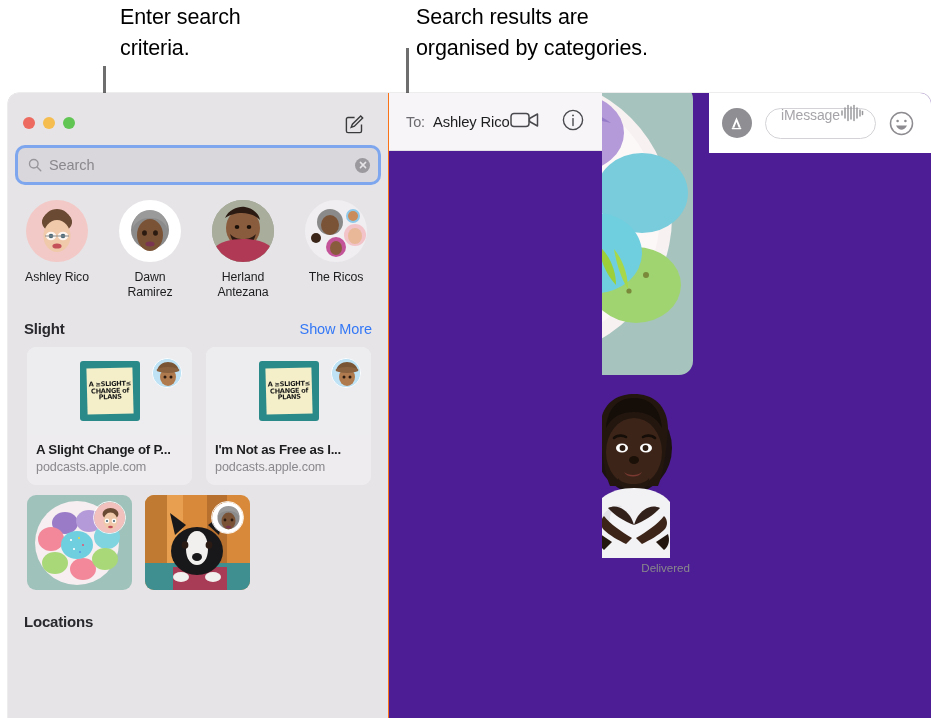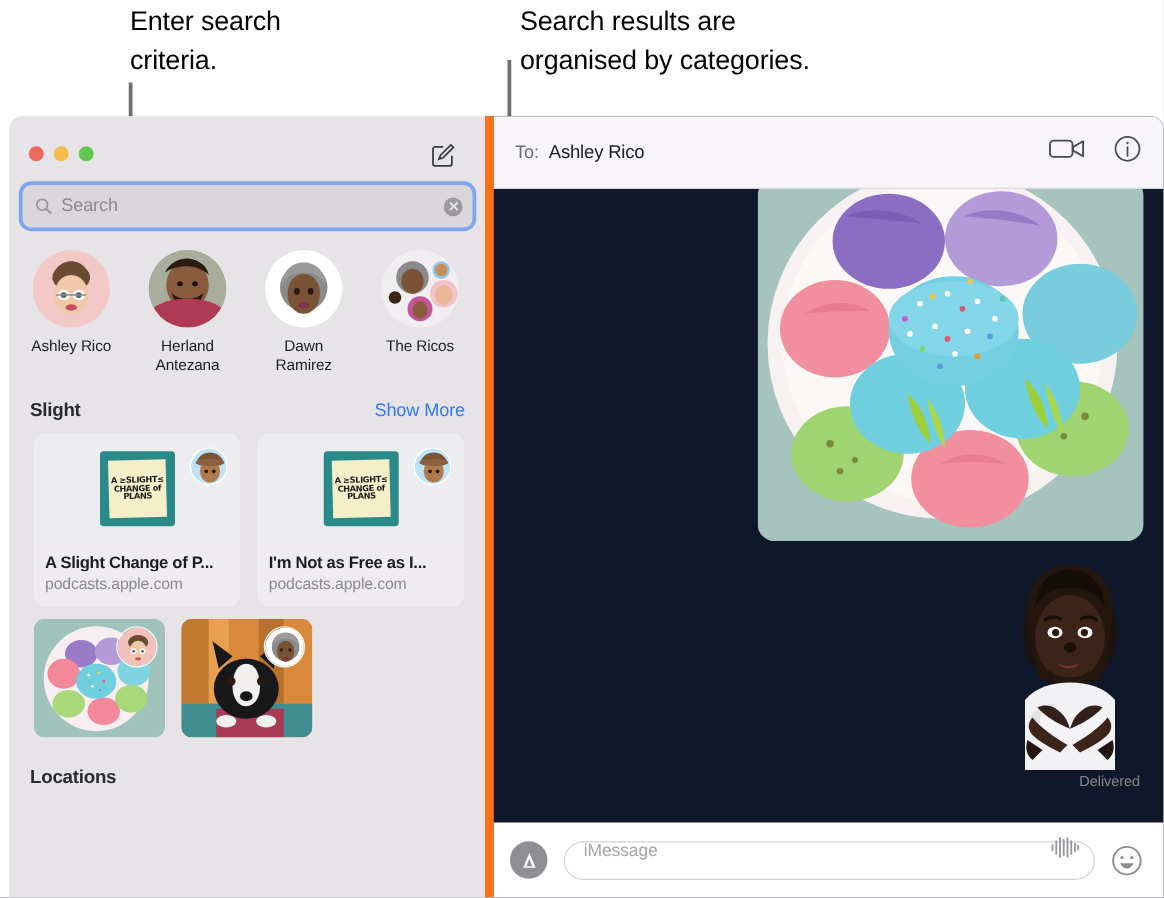--- a/index.html
+++ b/index.html
@@ -13,21 +13,21 @@
 
   
   .callout-text {
     position: absolute;
     font-size: 21.5px;
     line-height: 31px;
     color: #000000;
     letter-spacing: -0.1px;
     white-space: pre-line;
   }
-  #callout-left  { left: 104px; top: 2px; }
+  #callout-left  { left: 120px; top: 2px; }
   #callout-right { left: 416px; top: 2px; }
 
   .leader {
     position: absolute;
     width: 2.5px;
     background: #6e6e6e;
   }
   #leader-left  { left: 103px; top: 66px;  height: 97px; }
   #leader-right { left: 406px; top: 48px;  height: 116px; }
 
@@ -193,24 +193,24 @@
   .photo-badge {
     position: absolute; right: 6px; top: 6px;
     width: 33px; height: 33px; border-radius: 50%;
     overflow: hidden;
     border: 1.5px solid rgba(255,255,255,0.9);
   }
 
   
   #main {
     flex: 1; height: 100%;
-    background: #0f172a;
+    background: #4c1d95;
     position: relative;
-    display: flex; flex-direction: column;
-    border-left: 7px solid #f97316;
+    display: flex; flex-direction: row;
+    border-left: 1px solid #f97316;
   }
   #conv-header {
     height: 58px; flex: none;
     background: #f7f5f8;
     border-bottom: 1px solid #e2e0e4;
     display: flex; align-items: center;
     padding: 0 18px 0 17px;
     position: relative; z-index: 3;
   }
   #to-label { font-size: 14.5px; color: #6b6a6e; letter-spacing: -0.1px; }
@@ -337,48 +337,48 @@
               <circle cx="25" cy="36" r="2.3" fill="#4a6a7a"></circle>
               <circle cx="37" cy="36" r="2.3" fill="#4a6a7a"></circle>
               <path d="M19 36h24" stroke="#8a8a8a" stroke-width="1.1" fill="none"></path>
               <ellipse cx="31" cy="46" rx="4.6" ry="2.6" fill="#c4505a"></ellipse>
             </svg>
           </div>
           <div class="contact-name">Ashley Rico</div>
         </div>
 
         <div class="contact">
+          <div class="contact-avatar" style="background:#ffffff;">
+            <svg viewBox="0 0 62 62" width="62" height="62">
+              <ellipse cx="31" cy="30" rx="19" ry="19" fill="#8b8b8b"></ellipse>
+              <ellipse cx="31" cy="35" rx="13" ry="16" fill="#7a5336"></ellipse>
+              <path d="M14 28c0-12 8-18 17-18s17 6 17 18c-3-7-9-10-17-10s-14 3-17 10z" fill="#9a9a9a"></path>
+              <ellipse cx="25.5" cy="33" rx="2.4" ry="2.8" fill="#2a1a10"></ellipse>
+              <ellipse cx="36.5" cy="33" rx="2.4" ry="2.8" fill="#2a1a10"></ellipse>
+              <ellipse cx="31" cy="44" rx="4.6" ry="2.5" fill="#7a3550"></ellipse>
+            </svg>
+          </div>
+          <div class="contact-name">Dawn
+Ramirez</div>
+        </div>
+
+        <div class="contact">
           <div class="contact-avatar" style="background:#9aa08e;">
             <svg viewBox="0 0 62 62" width="62" height="62">
               <rect width="62" height="62" fill="#a8ad9c"></rect>
               <ellipse cx="31" cy="28" rx="17" ry="19" fill="#8a5c3e"></ellipse>
               <path d="M13 18c4-9 14-12 20-11 7 1 14 6 15 13-5-5-12-7-18-7s-13 2-17 5z" fill="#2a1a12"></path>
               <path d="M18 34c3 10 8 14 13 14s10-4 13-14c-4 4-8 5-13 5s-9-1-13-5z" fill="#2a1a12"></path>
               <ellipse cx="25" cy="27" rx="2.3" ry="2" fill="#1a1008"></ellipse>
               <ellipse cx="37" cy="27" rx="2.3" ry="2" fill="#1a1008"></ellipse>
               <path d="M2 48c6-6 16-9 29-9s23 3 29 9v14H2z" fill="#b03a55"></path>
             </svg>
           </div>
           <div class="contact-name">Herland
 Antezana</div>
-        </div>
-
-        <div class="contact">
-          <div class="contact-avatar" style="background:#ffffff;">
-            <svg viewBox="0 0 62 62" width="62" height="62">
-              <ellipse cx="31" cy="30" rx="19" ry="19" fill="#8b8b8b"></ellipse>
-              <ellipse cx="31" cy="35" rx="13" ry="16" fill="#7a5336"></ellipse>
-              <path d="M14 28c0-12 8-18 17-18s17 6 17 18c-3-7-9-10-17-10s-14 3-17 10z" fill="#9a9a9a"></path>
-              <ellipse cx="25.5" cy="33" rx="2.4" ry="2.8" fill="#2a1a10"></ellipse>
-              <ellipse cx="36.5" cy="33" rx="2.4" ry="2.8" fill="#2a1a10"></ellipse>
-              <ellipse cx="31" cy="44" rx="4.6" ry="2.5" fill="#7a3550"></ellipse>
-            </svg>
-          </div>
-          <div class="contact-name">Dawn
-Ramirez</div>
         </div>
 
         <div class="contact">
           <div class="contact-avatar" style="background:#f0eef1;">
             <svg viewBox="0 0 62 62" width="62" height="62">
               <circle cx="25" cy="22" r="13" fill="#8a8a8a"></circle>
               <ellipse cx="25" cy="25" r="9" rx="9" ry="10" fill="#7a5336"></ellipse>
               <circle cx="48" cy="16" r="7" fill="#8fc8e8"></circle>
               <circle cx="48" cy="16" r="5" fill="#c98c5a"></circle>
               <circle cx="50" cy="35" r="11" fill="#f2c3c8"></circle>

